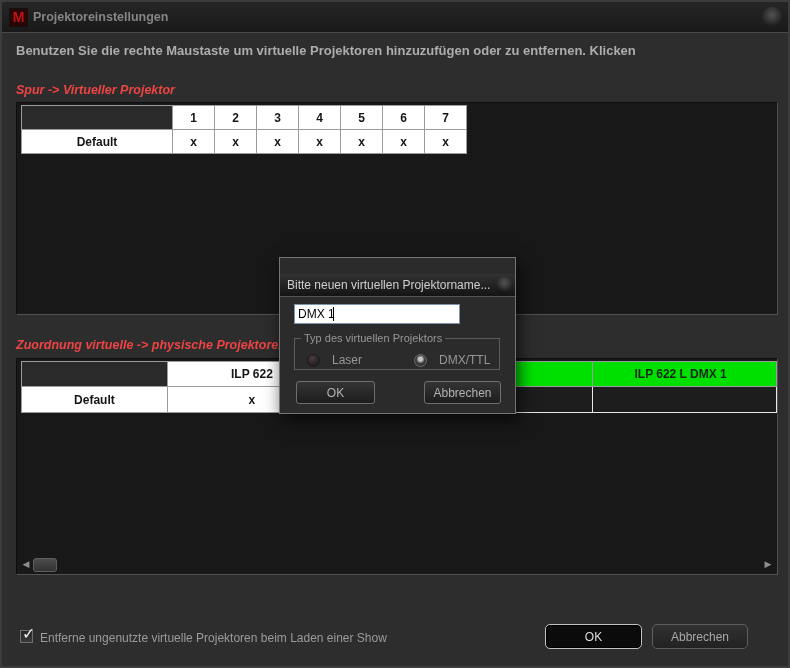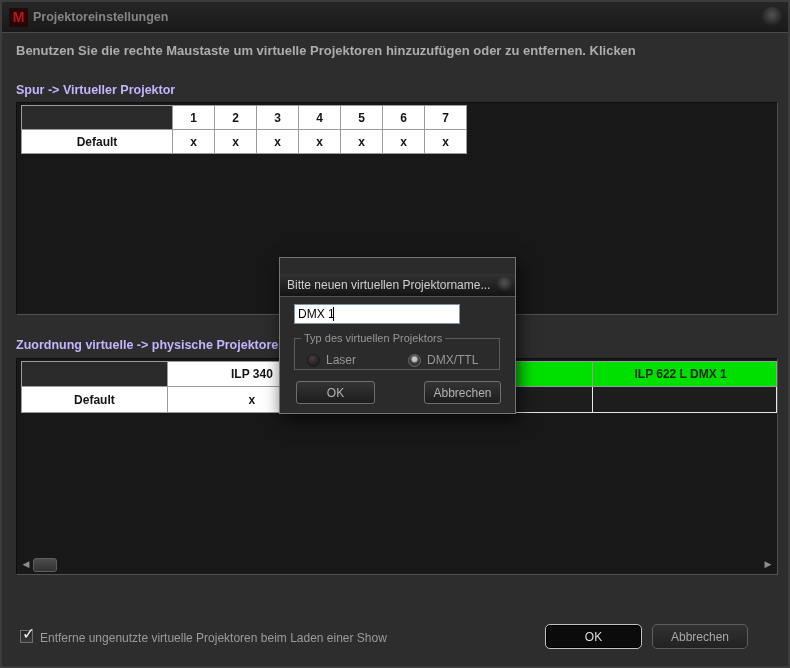--- a/index.html
+++ b/index.html
@@ -18,21 +18,21 @@
     color:#c41414;font-weight:bold;font-size:14px;line-height:16px;text-align:center;}
   .win-title{position:absolute;left:31px;top:0;line-height:30px;
     font-size:12.5px;font-weight:bold;color:#858585;white-space:nowrap;}
   .glow{position:absolute;border-radius:50%;
     background:radial-gradient(circle at 50% 40%, #525252 0%, rgba(60,60,60,0) 72%);}
   .glow.tb{right:6px;top:5px;width:20px;height:20px;}
   
   .instructions{position:absolute;left:14px;top:41px;width:764px;
     font-size:13px;font-weight:bold;color:#adadad;line-height:15px;white-space:nowrap;}
   .section-label{position:absolute;left:14px;font-size:12.5px;font-weight:bold;
-    color:#c4b5fd;white-space:nowrap;}
+    color:#ef4444;white-space:nowrap;font-style:italic;}
   #label-track{top:81px;}
   #label-map{top:336px;}
   
   .panel{position:absolute;left:14px;width:762px;background:#181818;
     box-sizing:border-box;
     border:1px solid;border-color:#0e0e0e #525252 #525252 #0e0e0e;}
   #panel-track{top:100px;height:213px;}
   #panel-map{top:356px;height:217px;}
   
   table.grid{position:absolute;left:4px;top:2px;border-collapse:collapse;table-layout:fixed;}
@@ -65,21 +65,21 @@
     font-size:12px;color:#cfcfcf;white-space:nowrap;}
   .glow.dlg{right:3px;top:3px;width:15px;height:15px;}
   .name-input{position:absolute;left:14px;top:46px;width:166px;height:20px;
     box-sizing:border-box;border:1px solid #7c95ac;background:#fff;color:#000;
     font-family:"Liberation Sans",sans-serif;font-size:12px;padding:0 3px;}
   .caret{position:absolute;left:53px;top:49px;width:1px;height:14px;background:#000;z-index:11;}
   .typegroup{position:absolute;left:14px;top:74px;width:206px;height:38px;
     box-sizing:border-box;border:1px solid #5c5c5c;margin:0;padding:0;}
   .typegroup legend{font-size:11px;color:#979797;margin-left:6px;padding:0 3px;}
   .radio-row{position:absolute;left:0;top:9px;width:100%;display:flex;}
-  .radio{display:flex;align-items:center;gap:6px;font-size:12px;color:#979797;}
+  .radio{display:flex;align-items:center;gap:12px;font-size:12px;color:#979797;}
   .radio.r1{margin-left:12px;}
   .radio.r2{margin-left:52px;}
   .rb{width:13px;height:13px;border-radius:50%;box-sizing:border-box;
     border:1px solid #1c1c1c;
     background:radial-gradient(circle at 38% 32%, #4a3e3e 0%, #262020 65%, #1b1717 100%);}
   .radio.selected .rb{
     border:1px solid #6d6d6d;
     background:radial-gradient(circle at 50% 38%, #c6c6c6 0%, #c6c6c6 22%, #3c3c3c 48%, #262626 100%);}
   .btn{box-sizing:border-box;border-radius:3px;font-family:"Liberation Sans",sans-serif;
     font-size:12px;color:#b2b2b2;
@@ -146,21 +146,21 @@
       </table>
   </div>
 
   <div id="label-map" class="section-label">Zuordnung virtuelle -&gt; physische Projektoren</div>
 
   <div id="panel-map" class="panel">
     <table id="tbl-map" class="grid">
       <tbody>
           <tr>
         <th class="corner" style="width:149px"></th>
-        <th style="width:173px">ILP 340</th>
+        <th style="width:173px">ILP 622</th>
         <th class="hdr-dmx" style="width: 257px; background: rgb(0, 224, 0);"></th>
         <th class="hdr-dmx" style="width: 178px; background: rgb(0, 224, 0);">ILP 622 L DMX 1</th>
       </tr>
       <tr>
         <td>Default</td>
         <td>x</td>
         <td class="empty-dark"></td>
         <td class="empty-dark"></td>
       </tr>
     </tbody>

